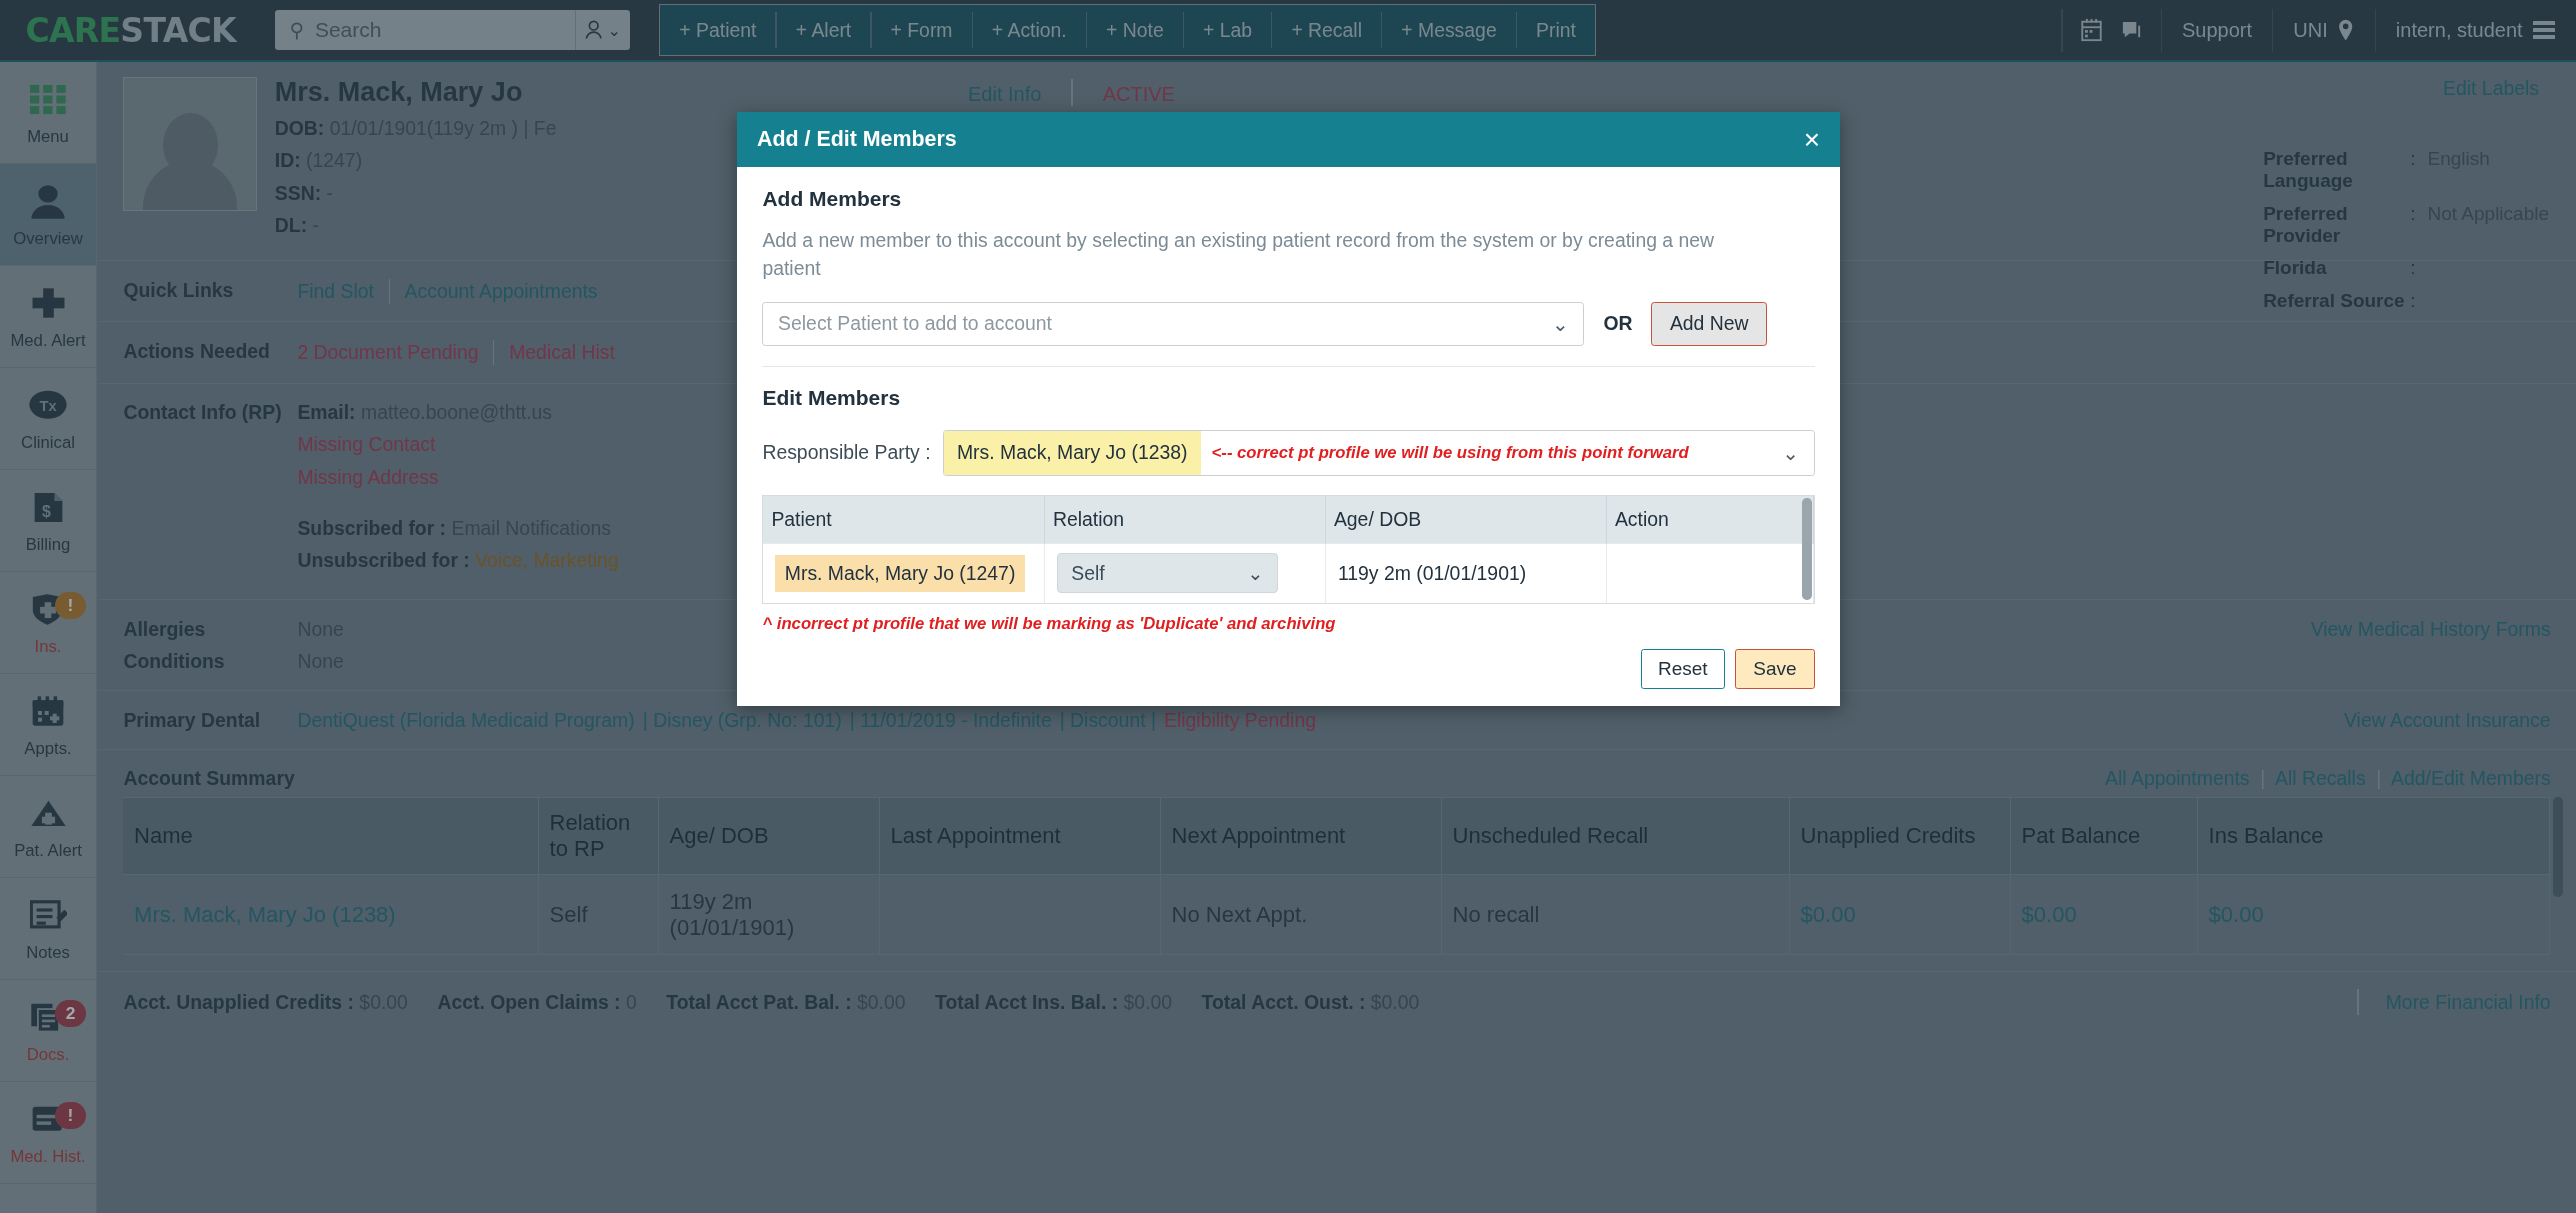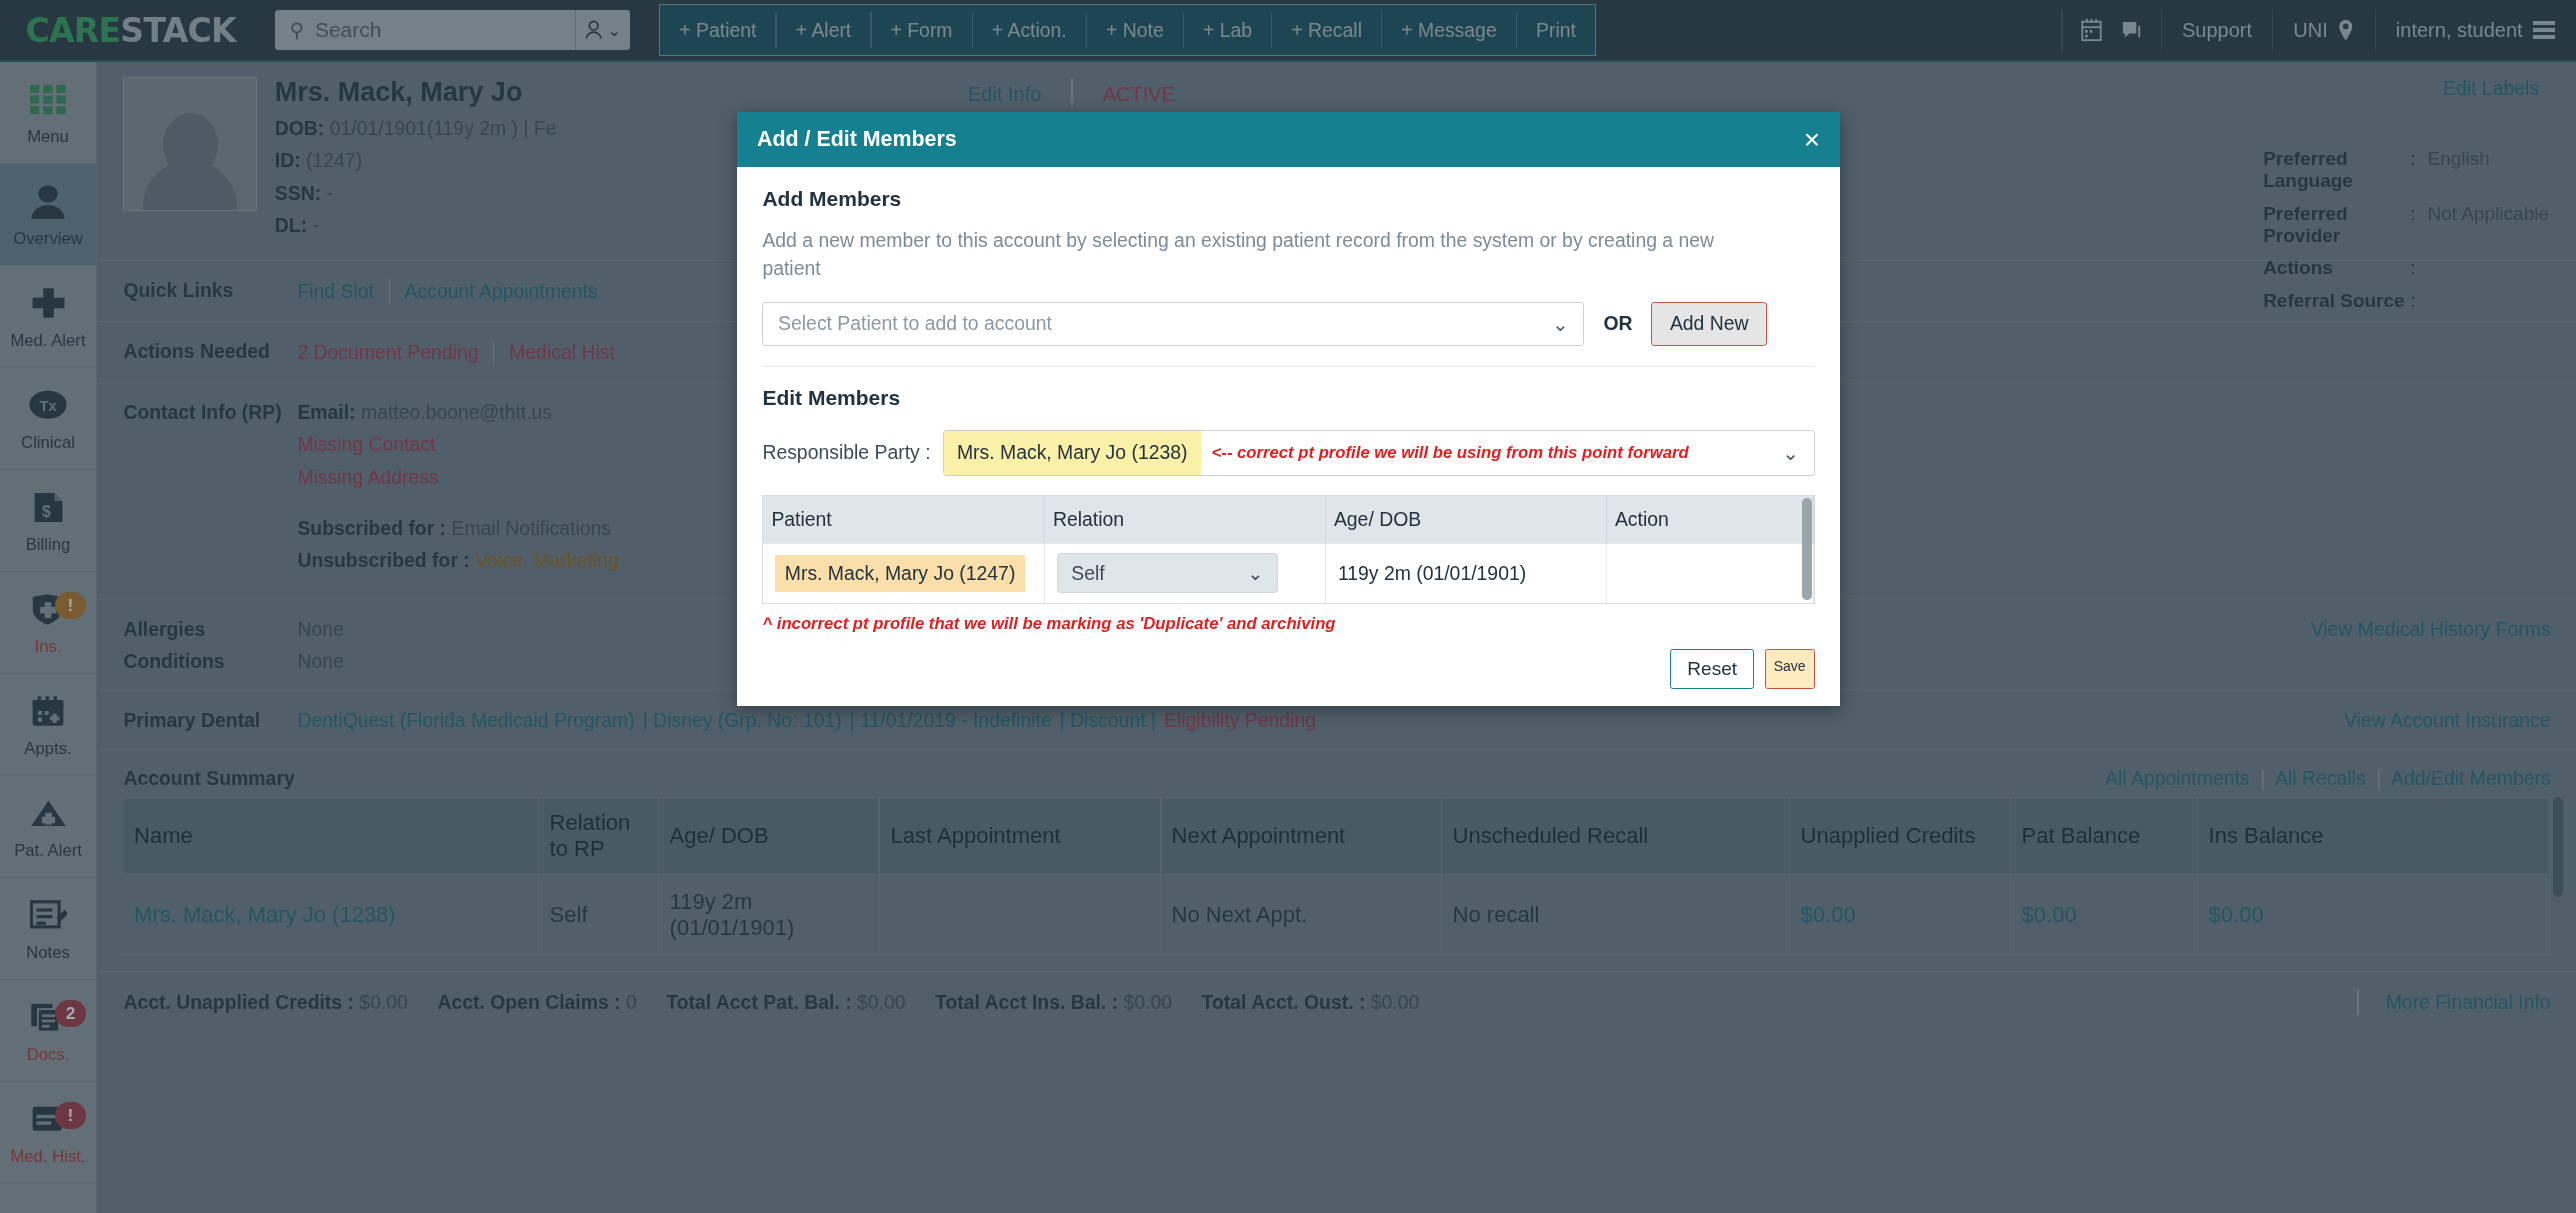--- a/index.html
+++ b/index.html
@@ -232,21 +232,21 @@
   .rel-select .chev { margin-left:auto; color:#3c4c57; }
   .mem-scroll { position:absolute; right:2px; top:2px; width:9.4px; height:102px;
                 background:#9aa5ac; border-radius:4.7px; }
 
   .m-annot2 { margin-top: 10.7px; color:#e02020; font-size: 16.7px;
               font-style: italic; font-weight: 700; }
   .m-actions { margin-top: 14.7px; display:flex; justify-content:flex-end; gap: 10.7px; }
   .btn-reset { border:1.3px solid #15808f; background:#fff; color:#22323e;
                padding: 8px 16px; font-size:19px; border-radius:2.7px; cursor:pointer;}
   .btn-save  { border:1.3px solid #c9503a; background:#ffe9bf; color:#22323e;
-               padding: 8px 8px; font-size:14px; border-radius:2.7px; cursor:pointer;}
+               padding: 8px 17px; font-size:19px; border-radius:2.7px; cursor:pointer;}
 </style>
 </head>
 <body>
 
 <div id="app">
 
   <div class="topbar">
     <div class="logo">
       <span class="care">CARE</span><span class="stack">STACK</span>
     </div>
@@ -517,21 +517,21 @@
           <div class="rlbl">Preferred Language</div>
           <div class="rcol">:</div>
           <div class="rval">English</div>
         </div>
         <div class="rrow">
           <div class="rlbl">Preferred Provider</div>
           <div class="rcol">:</div>
           <div class="rval">Not Applicable</div>
         </div>
         <div class="rrow">
-          <div class="rlbl">Actions</div>
+          <div class="rlbl">Florida</div>
           <div class="rcol">:</div>
           <div class="rval"></div>
         </div>
         <div class="rrow">
           <div class="rlbl">Referral Source</div>
           <div class="rcol">:</div>
           <div class="rval"></div>
         </div>
       </div>
     </div>

